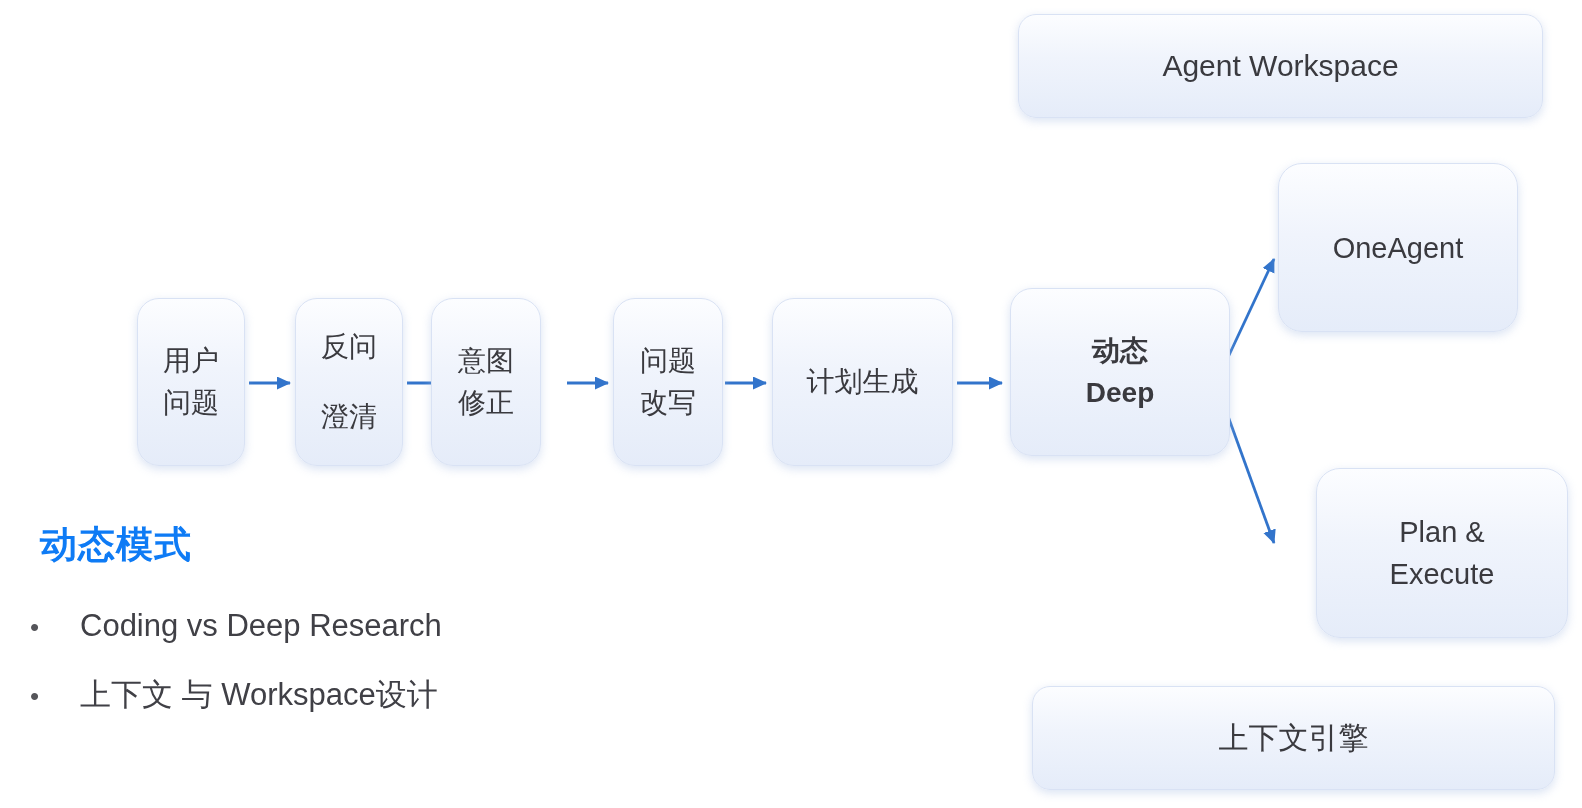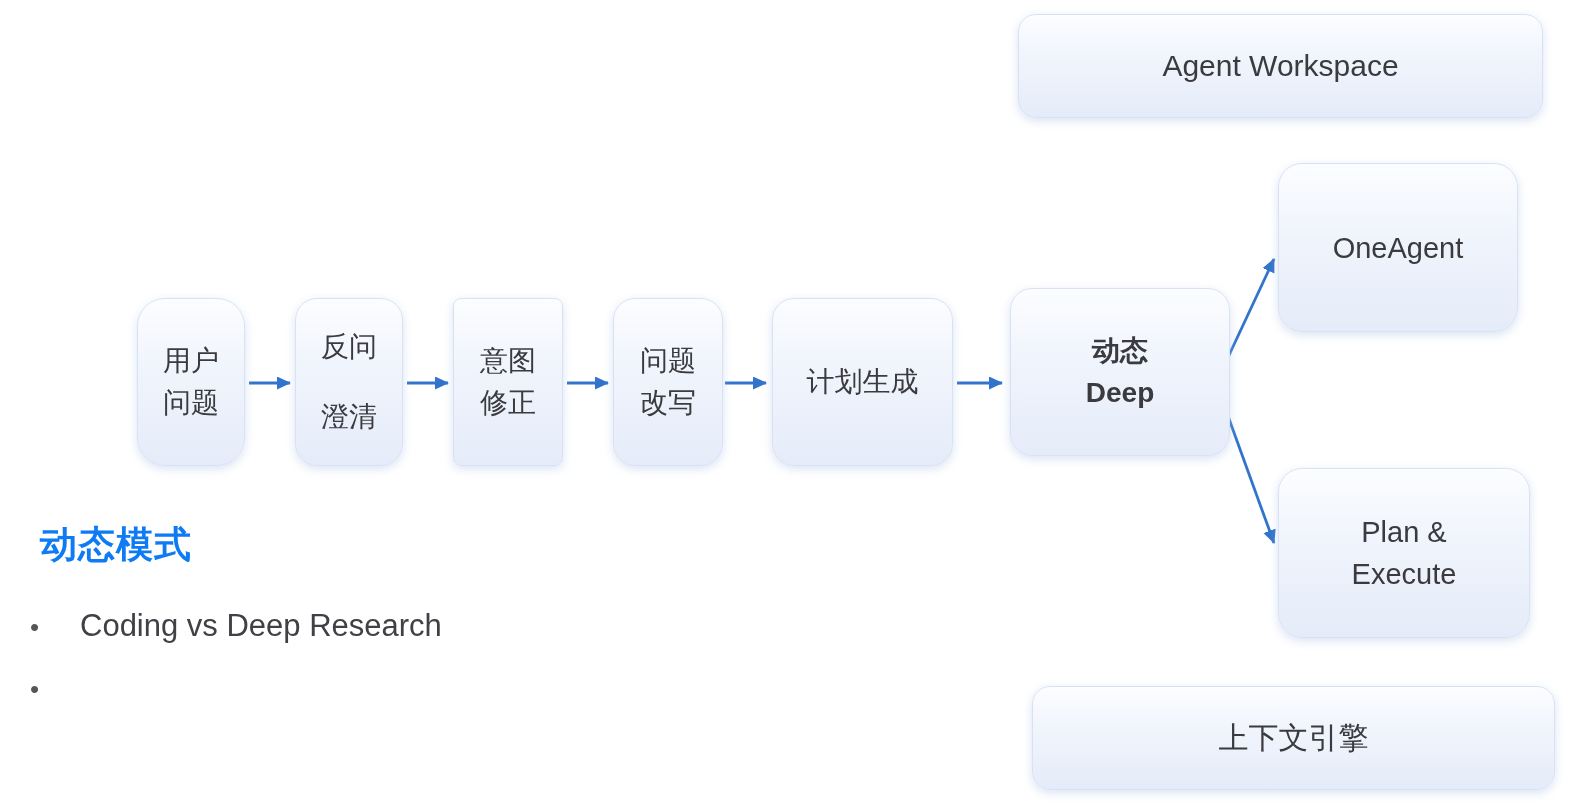--- a/index.html
+++ b/index.html
@@ -55,31 +55,31 @@
       <line x1="249" y1="383" x2="290" y2="383" marker-end="url(#ah)"></line>
       <line x1="407" y1="383" x2="448" y2="383" marker-end="url(#ah)"></line>
       <line x1="567" y1="383" x2="608" y2="383" marker-end="url(#ah)"></line>
       <line x1="725" y1="383" x2="766" y2="383" marker-end="url(#ah)"></line>
       <line x1="957" y1="383" x2="1002" y2="383" marker-end="url(#ah)"></line>
       <line x1="1216" y1="383" x2="1274" y2="259" marker-end="url(#ah)"></line>
       <line x1="1216" y1="383" x2="1274" y2="543" marker-end="url(#ah)"></line>
     </g>
   </svg>
 
-  <div class="node flow-node" style="left:137px; top:298px; width:108px; height:168px;border-radius:28px;">
+  <div class="node flow-node" style="left:137px; top:298px; width:108px; height:168px;">
     <span class="line">用户</span>
     <span class="line">问题</span>
   </div>
 
   <div class="node flow-node" style="left:295px; top:298px; width:108px; height:168px;gap:28px;">
     <span class="line">反问</span>
     <span class="line">澄清</span>
   </div>
 
-  <div class="node flow-node" style="left:453px; top:298px; width:110px; height:168px;border-radius:8px;">
+  <div class="node flow-node" style="left:431px; top:298px; width:110px; height:168px;">
     <span class="line">意图</span>
     <span class="line">修正</span>
   </div>
 
   <div class="node flow-node" style="left:613px; top:298px; width:110px; height:168px;">
     <span class="line">问题</span>
     <span class="line">改写</span>
   </div>
 
   <div class="node flow-node" style="left:772px; top:298px; width:181px; height:168px;">
@@ -88,21 +88,21 @@
 
   <div class="node flow-node" style="left:1010px; top:288px; width:220px; height:168px;font-weight:bold;">
     <span class="line">动态</span>
     <span class="line">Deep</span>
   </div>
 
   <div class="node branch-node" style="left:1278px; top:163px; width:240px; height:169px;">
     <span class="line">OneAgent</span>
   </div>
 
-  <div class="node branch-node" style="left:1278px; top:468px; width:252px; height:170px;">
+  <div class="node branch-node" style="left:1316px; top:468px; width:252px; height:170px;">
     <span class="line">Plan &amp;</span>
     <span class="line">Execute</span>
   </div>
 
   <div class="node banner" style="left:1018px; top:14px; width:525px; height:104px;">
     <span class="line">Agent Workspace</span>
   </div>
 
   <div class="node banner" style="left:1032px; top:686px; width:523px; height:104px;">
     <span class="line">上下文引擎</span>
@@ -110,15 +110,16 @@
 
   <div class="section-title">动态模式</div>
 
   <div class="bullet-item" style="top:608px;">
     <span class="marker">•</span>
     <span class="text">Coding vs Deep Research</span>
   </div>
 
   <div class="bullet-item" style="top:674px;">
     <span class="marker">•</span>
+    <span class="text">上下文 与 Workspace设计</span>
   </div>
 
 </div>
 
 </body></html>

